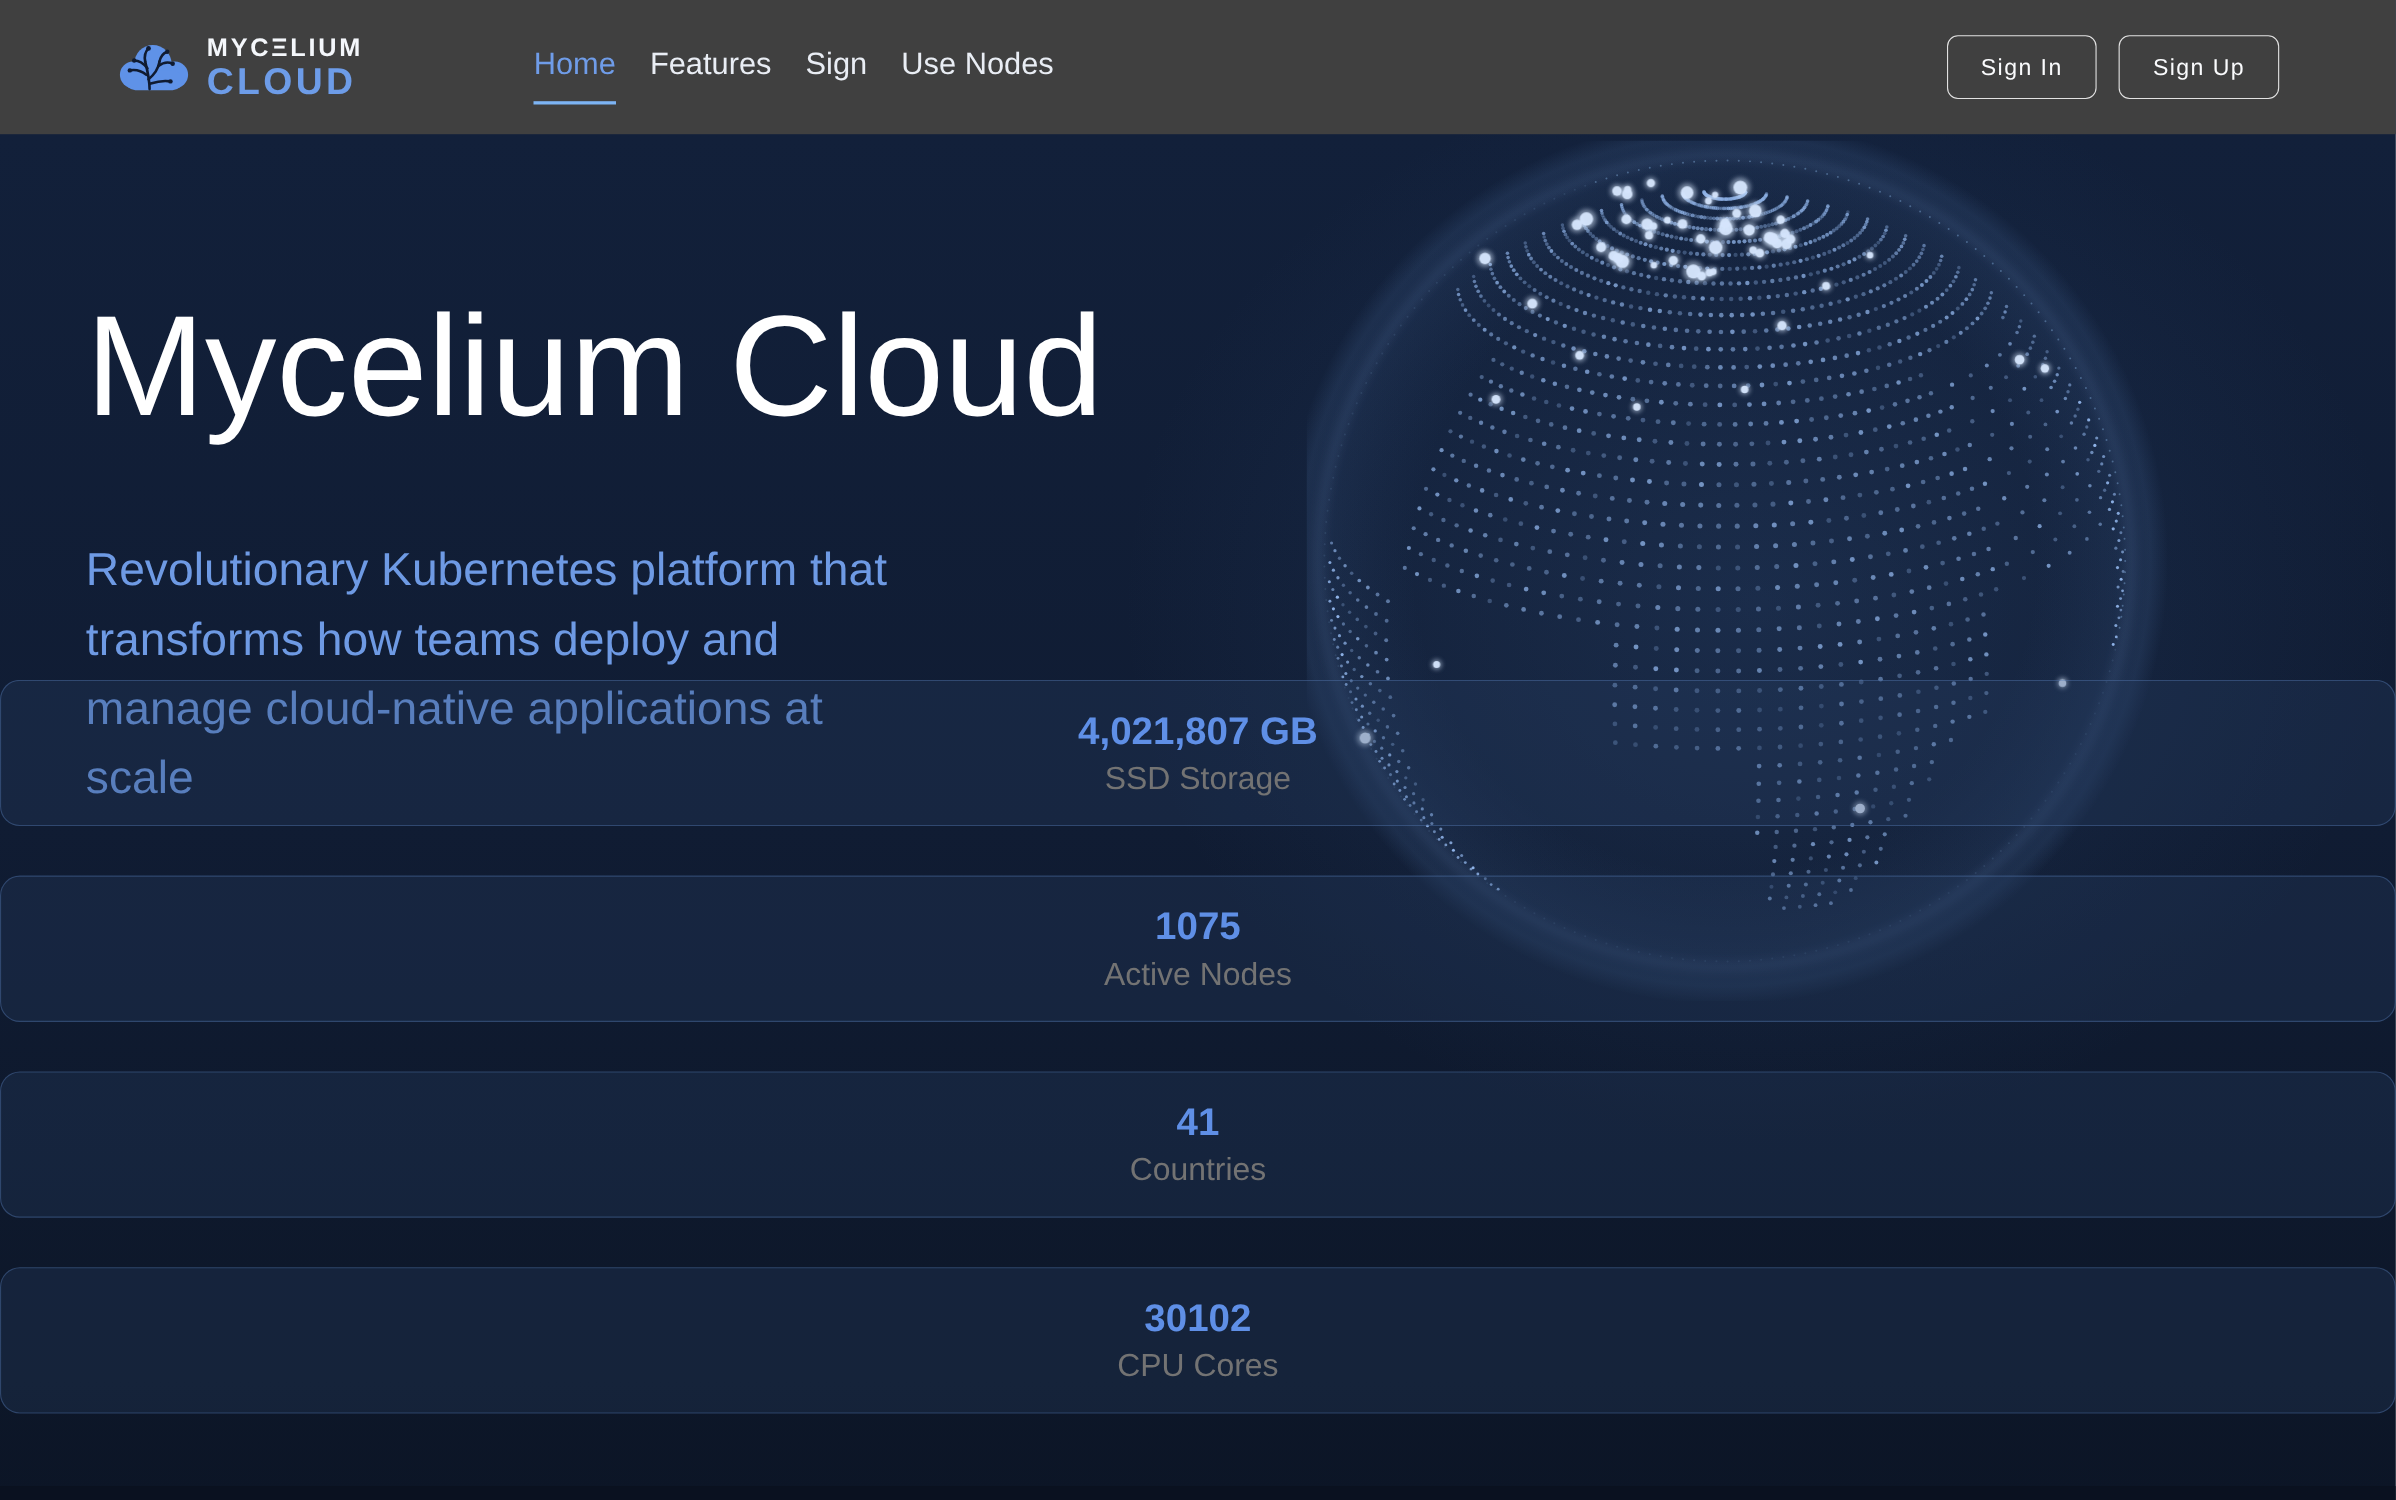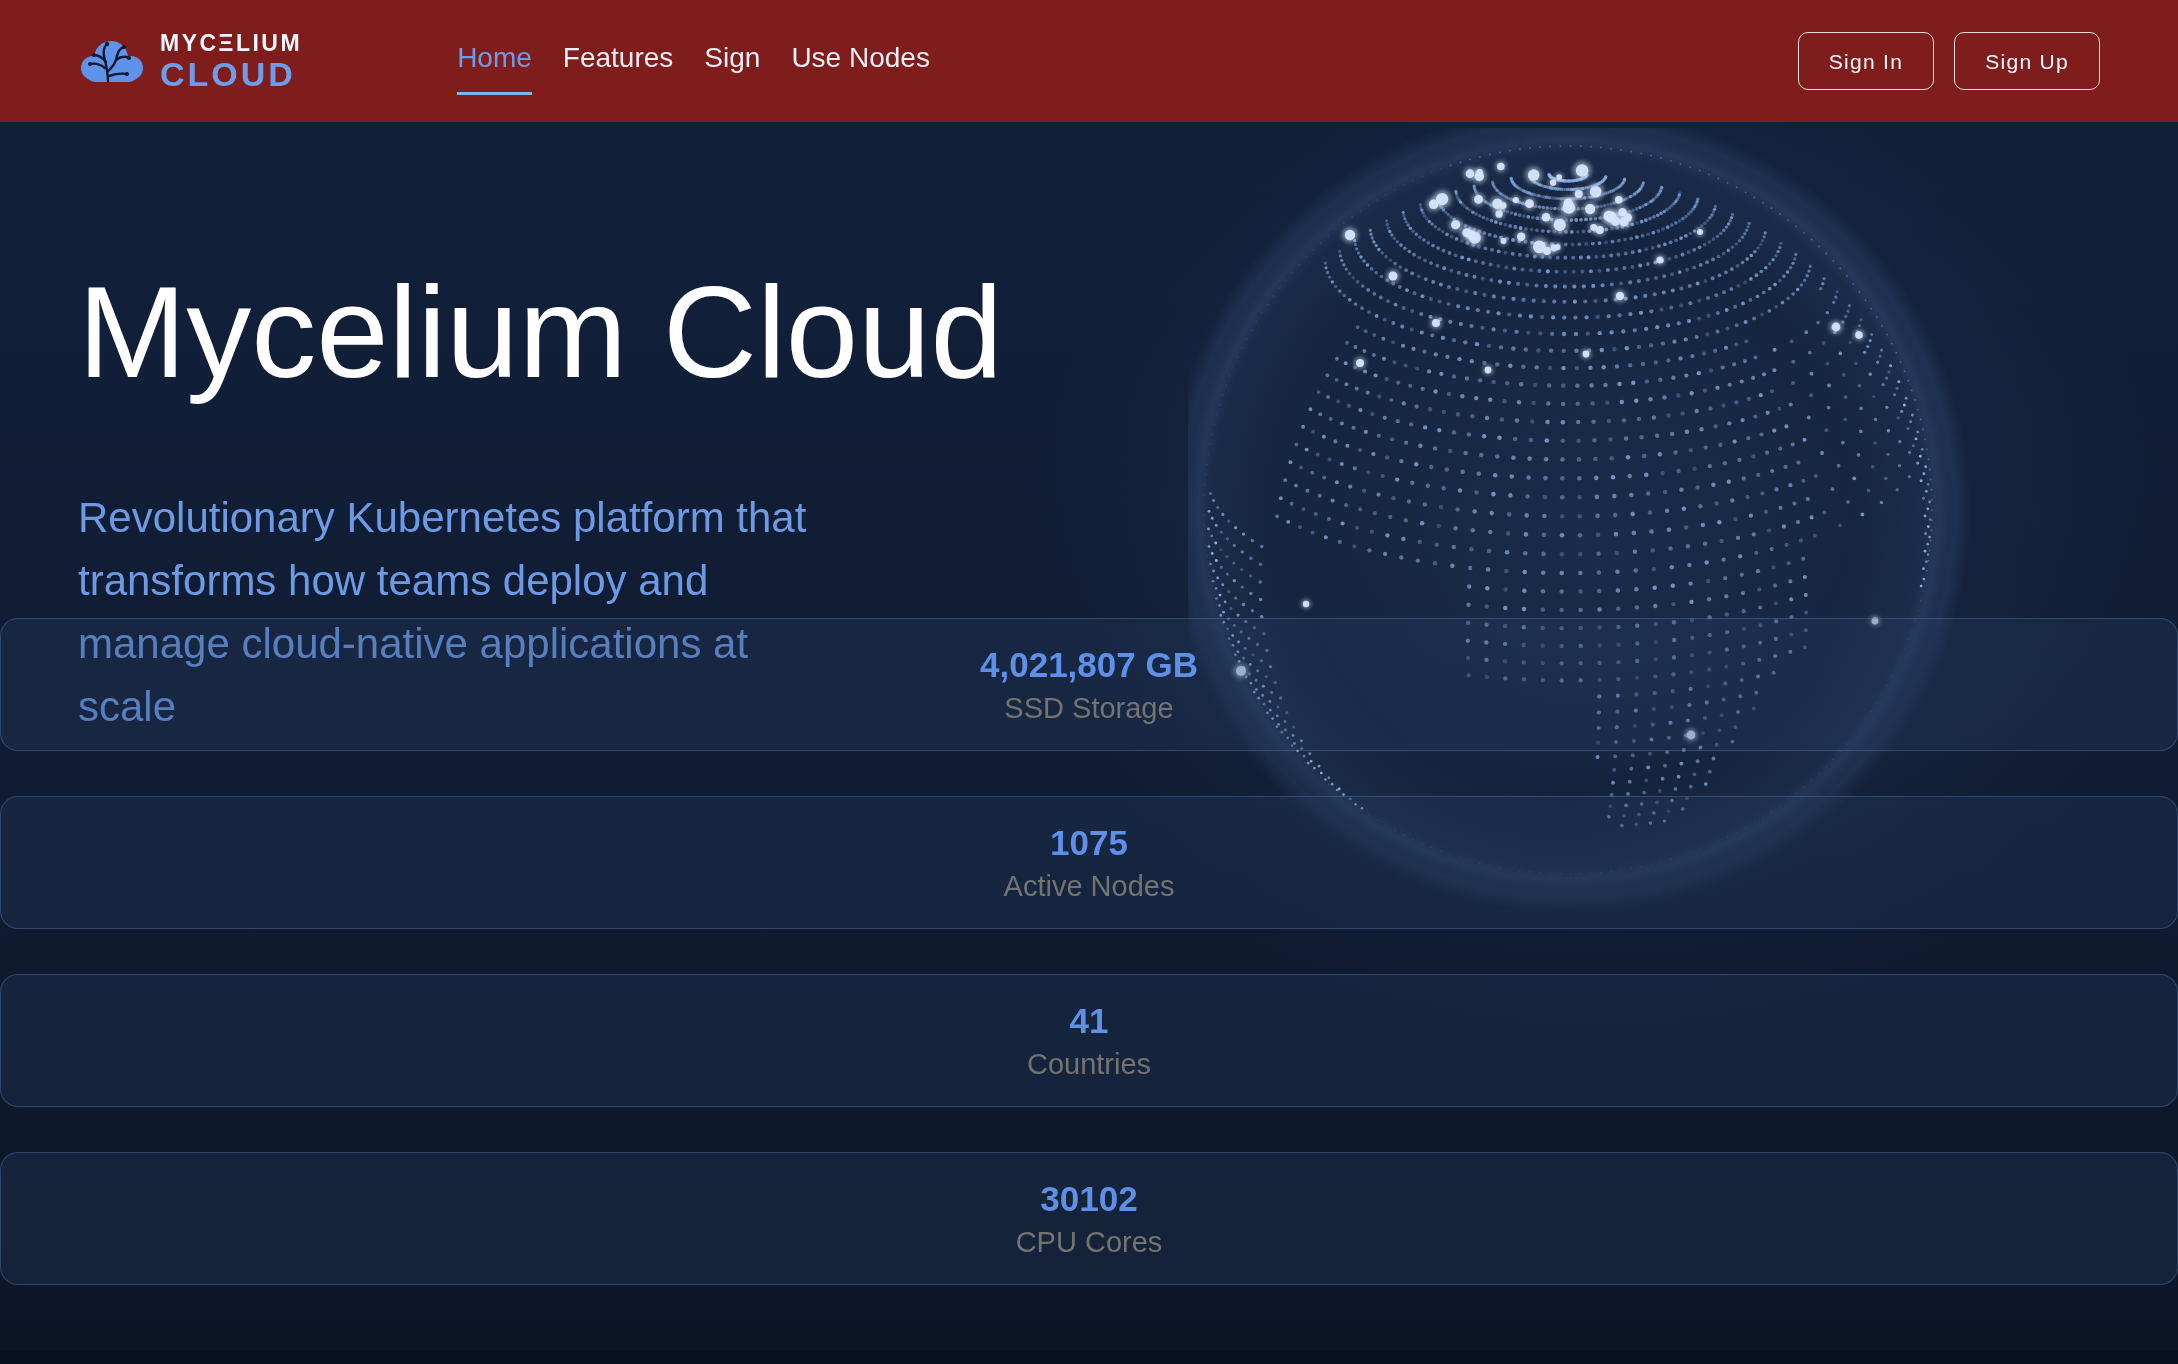--- a/index.html
+++ b/index.html
@@ -12,21 +12,21 @@
   }
   
   .hero-glow {
     position:absolute; left:1020px; top:60px; width:1158px; height:980px;
     background:radial-gradient(closest-side, rgba(62,98,150,0.22), rgba(62,98,150,0.10) 55%, rgba(62,98,150,0) 100%);
     pointer-events:none;
   }
   
   .header {
     position:relative; height:122px; display:flex; align-items:center;
-    padding:0 78px; background:#7f1d1d; z-index:5;
+    padding:0 106px; background:#404040; z-index:5;
   }
   .brand { display:flex; align-items:center; gap:14px; cursor:pointer; }
   .brand-icon { width:68px; height:50px; flex:0 0 auto; }
   .brand-text { display:flex; flex-direction:column; line-height:1; }
   .brand-line1 { font-size:23px; font-weight:800; letter-spacing:2.5px; color:#f4f7fb; }
   .brand-line2 { font-size:34px; font-weight:800; letter-spacing:3px; color:#6d9ce8; margin-top:2px; }
   .nav { display:flex; align-items:center; gap:31px; margin-left:155px; }
   .nav a {
     text-decoration:none; font-size:28px; color:#e9edf4;
     padding:14px 0 18px 0; border-bottom:3px solid transparent; cursor:pointer;

